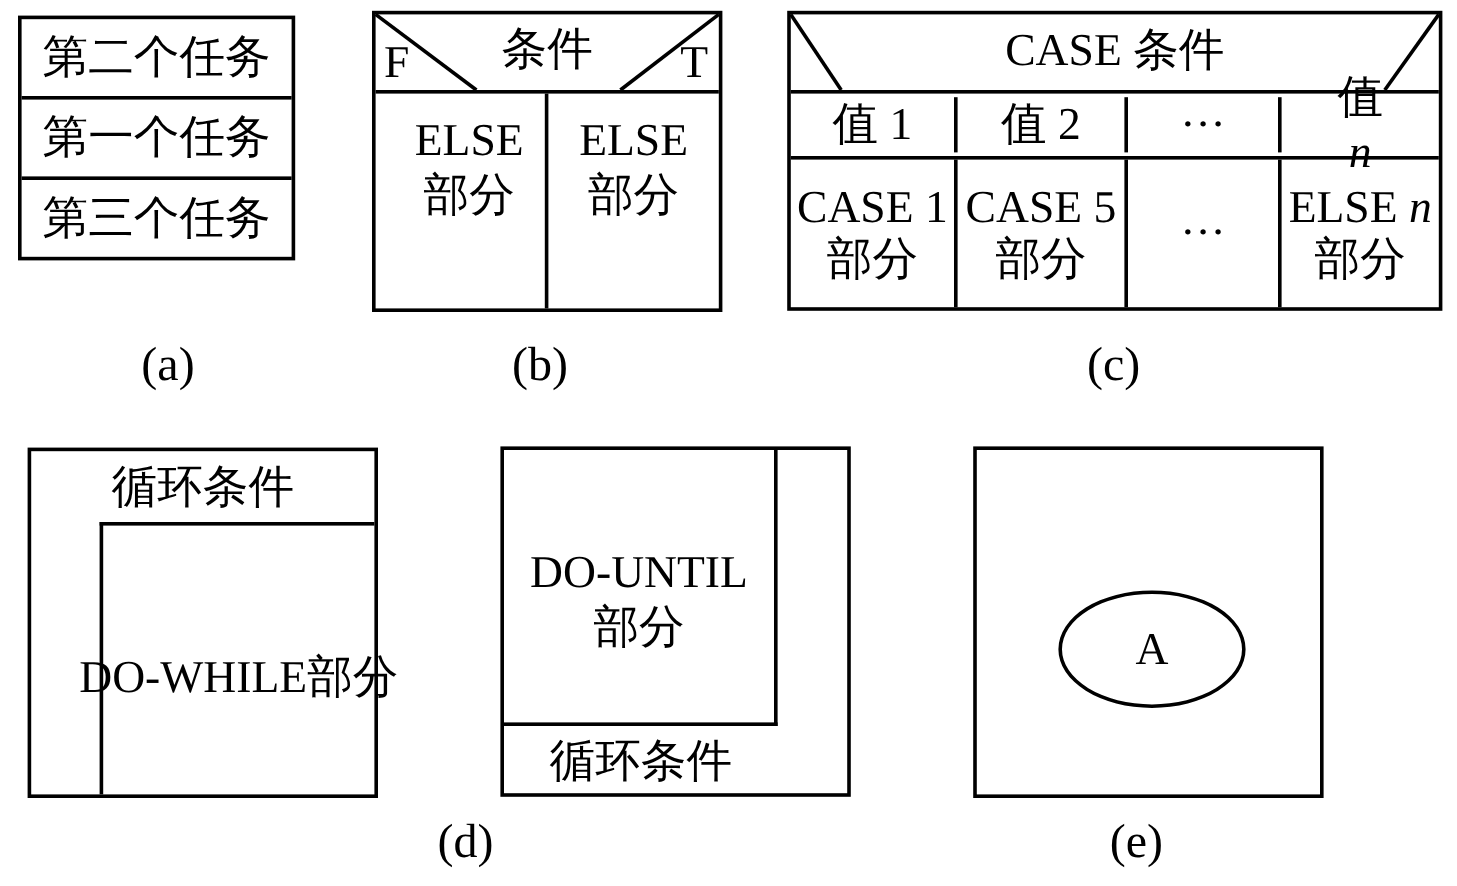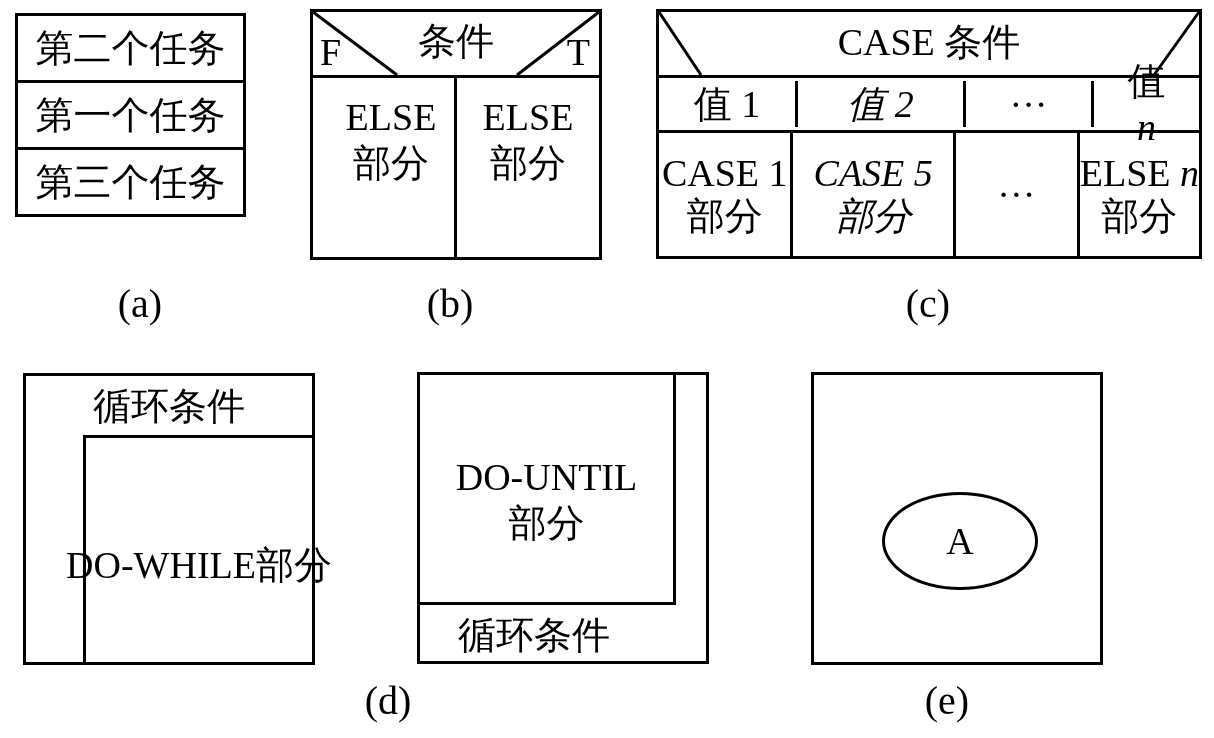--- a/index.html
+++ b/index.html
@@ -35,33 +35,33 @@
   .if-cell.then { flex:1; }
 
   
   .case { left:656px; top:9px; width:546px; height:250px; display:flex; flex-direction:column; }
   .case-head { position:relative; height:66px; border-bottom:3px solid var(--ink,#000); }
   .case-cond { position:absolute; left:0; right:0; top:7px; text-align:center; }
   .case-vals { height:55px; border-bottom:3px solid var(--ink,#000); display:flex;align-items:center; }
   .case-body { flex:1; display:flex; }
   .ccell { border-right:3px solid var(--ink,#000); display:flex; flex-direction:column; align-items:center; justify-content:center; text-align:center; }
   .ccell.last { border-right:none; flex:1; }
-  .cw1 { width:139px; } .cw2 { width:168px;font-style:italic; } .cw3 { width:128px; }
+  .cw1 { width:139px; } .cw2 { width:142px; } .cw3 { width:128px; }
   .case-body .t { line-height:43px; }
 
   
   .dowhile { left:23px; top:373px; width:292px; height:292px; }
   .dw-cond { position:absolute; left:0; right:0; top:7px; text-align:center; }
   .dw-inner { position:absolute; left:57px; top:59px; right:0; bottom:0;
               border-left:3px solid var(--ink,#000); border-top:3px solid var(--ink,#000);
               display:flex; flex-direction:row; align-items:center; justify-content:center; padding-top:30px; }
 
   
   .dountil { left:417px; top:372px; width:292px; height:292px; }
-  .du-inner { position:absolute; left:0; top:0; width:256px; height:230px;
+  .du-inner { position:absolute; left:0; top:0; width:228px; height:230px;
               border-right:3px solid var(--ink,#000); border-bottom:3px solid var(--ink,#000);
               display:flex; flex-direction:column; align-items:center; justify-content:center; padding-top:22px; }
   .du-cond { position:absolute; left:0; bottom:0; width:228px; height:53px;
              display:flex; align-items:center; justify-content:center; }
 
   
   .proc { left:811px; top:372px; width:292px; height:293px; }
   .proc-ellipse { position:absolute; left:68px; top:117px; width:156px; height:98px;
                   border:3px solid var(--ink,#000); border-radius:50%;
                   display:flex; align-items:center; justify-content:center; font-size:38px; }

